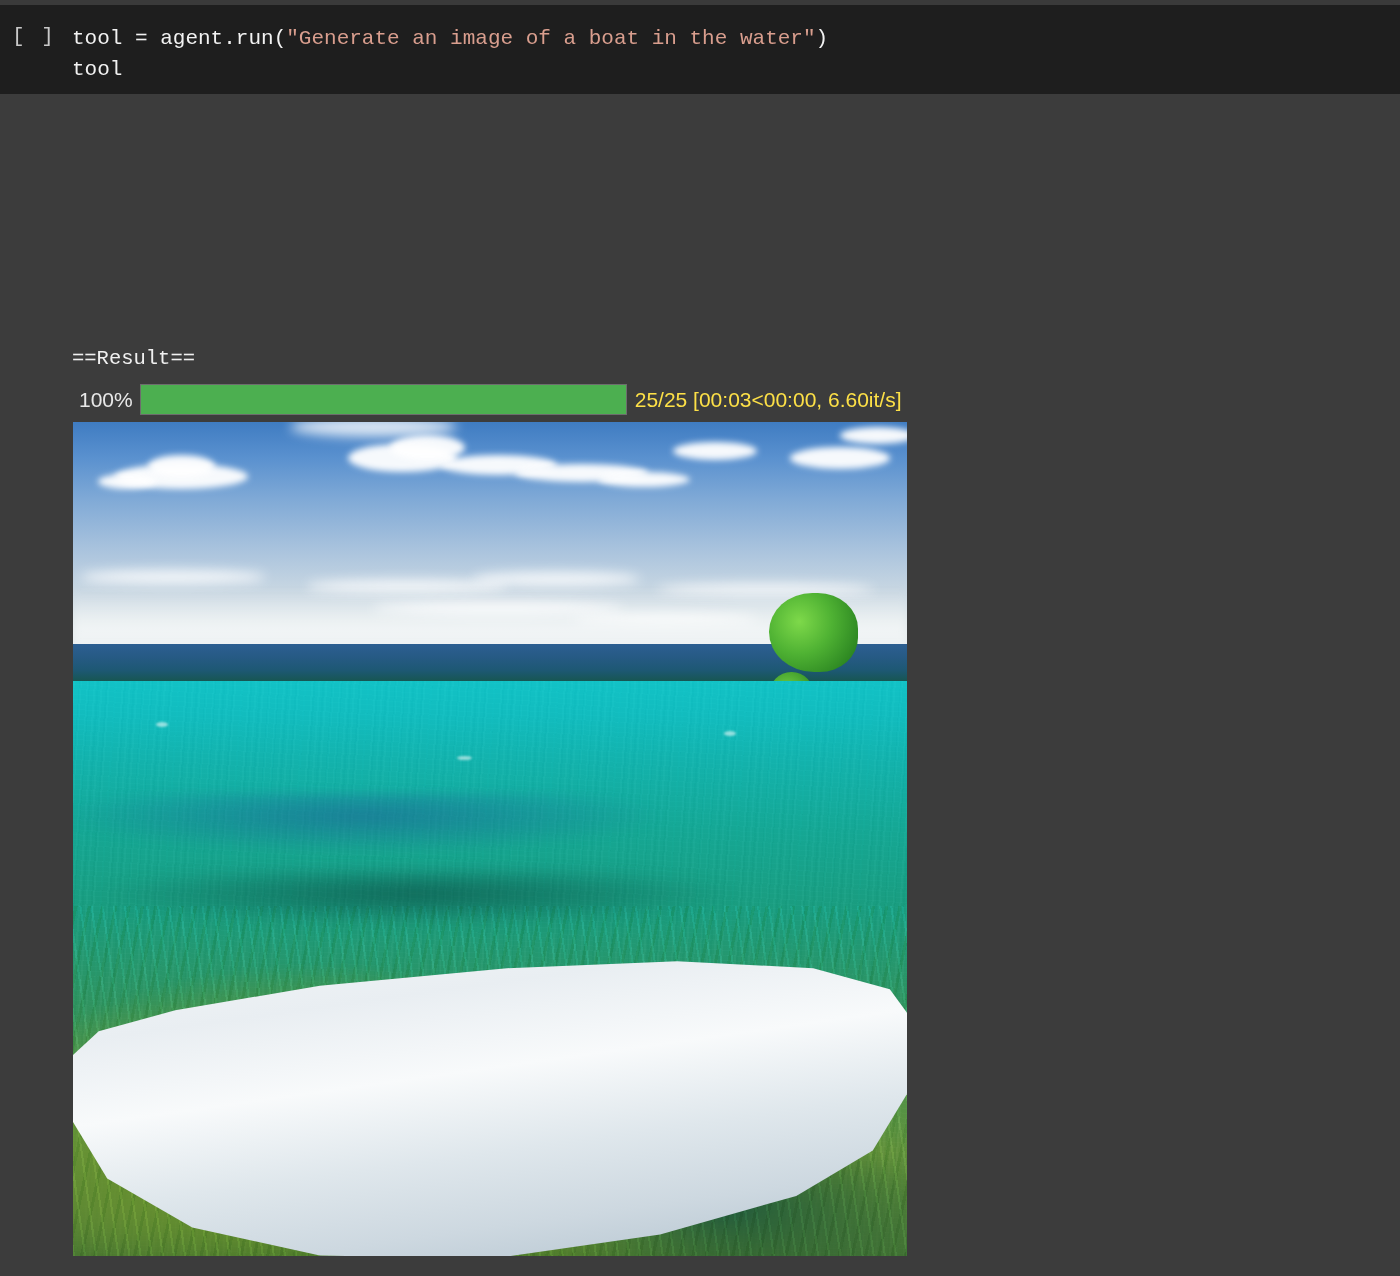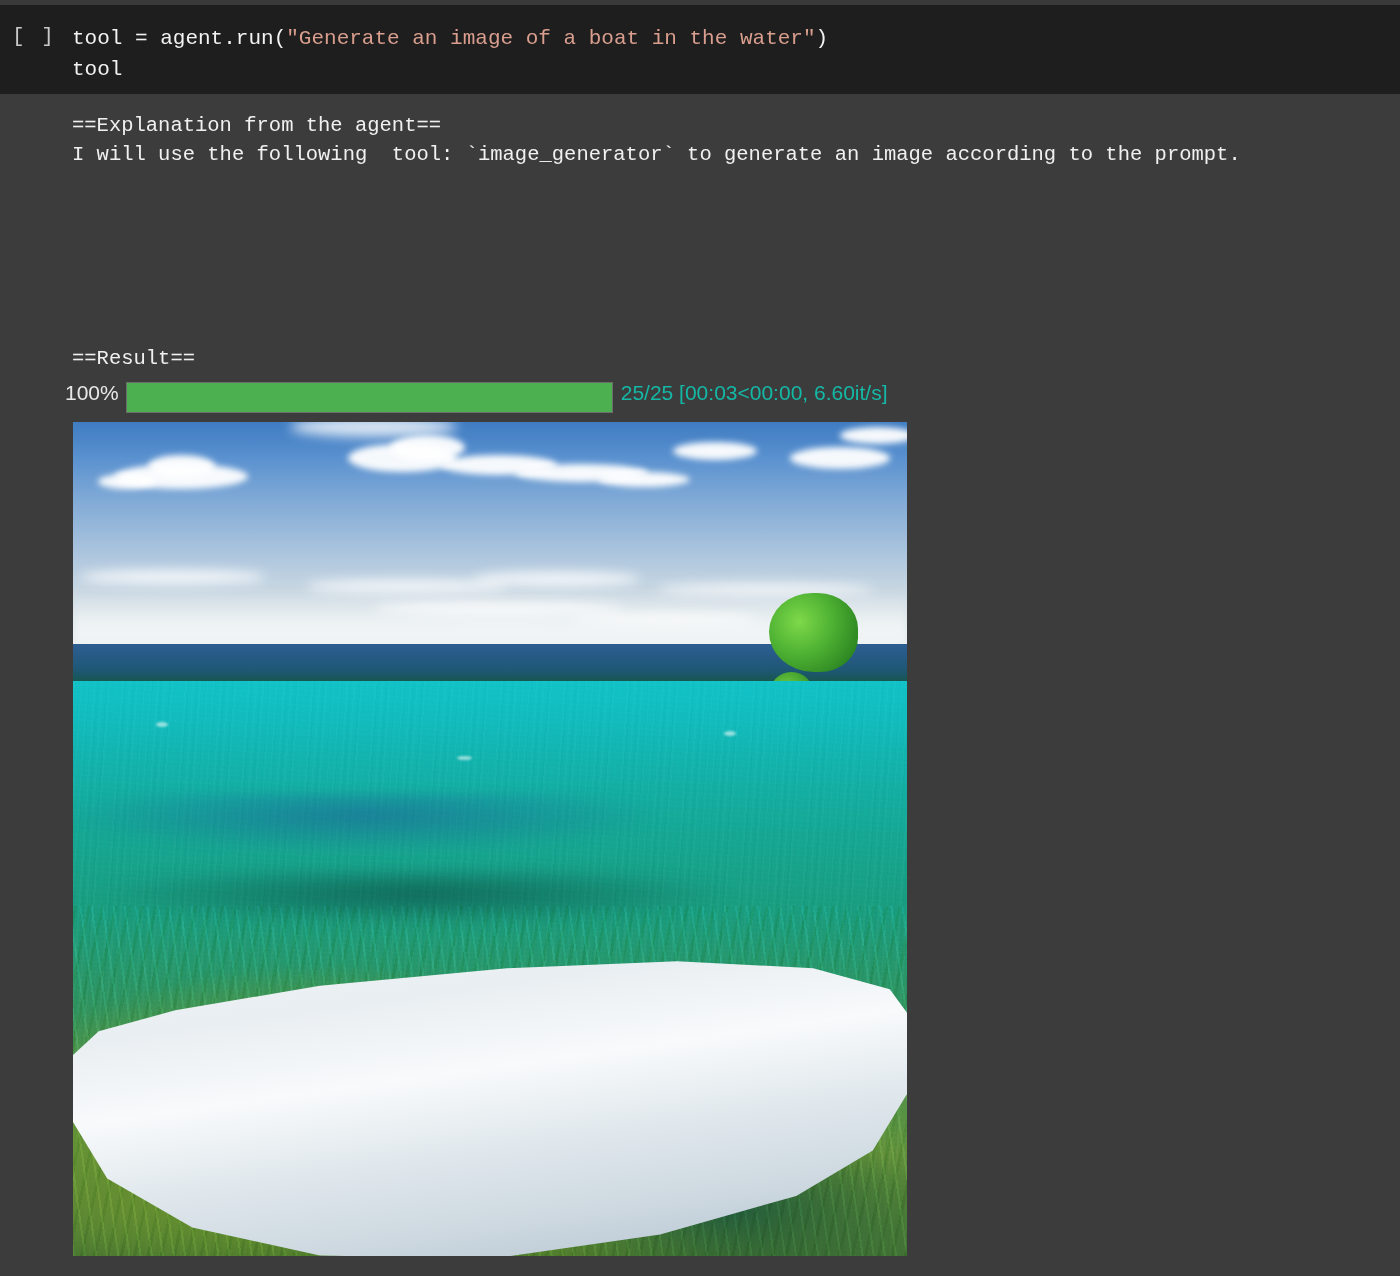--- a/index.html
+++ b/index.html
@@ -47,38 +47,38 @@
     font-family:"Liberation Mono","DejaVu Sans Mono",monospace;
     font-size:20.5px; line-height:29px; color:#f0f0f0;
     white-space:pre;
   }
   .blk-explanation { top:17px; }
   .blk-code        { top:133px; }
   .blk-result      { top:250px; }
 
   
   .tqdm {
-    position:absolute; left:65px; top:288px;
-    display:flex; height:34px;
+    position:absolute; left:79px; top:288px;
+    display:flex; align-items:center; height:34px;
   }
   .tqdm-pct {
     font-family:"Liberation Sans", sans-serif;
     font-size:21px; color:#e8e8e8; margin-right:7px;
     line-height:1;
   }
   .tqdm-track {
     width:487px; height:31px;
     background:#5a5a5a;
     border:1px solid #6d6d6d;
     overflow:hidden;
   }
   .tqdm-fill { height:100%; background:#4caf50; }
   .tqdm-meta {
     font-family:"Liberation Sans", sans-serif;
-    font-size:21px; color:#14b8a6; margin-left:8px;
+    font-size:21px; color:#fde047; margin-left:8px;
     line-height:1; white-space:pre;
   }
 
   
   .genimg {
     position:absolute; left:73px; top:328px;
     width:834px; height:834px;
     overflow:hidden;
     background:#0b7f88;
   }
@@ -245,22 +245,20 @@
   <div class="top-sliver"></div>
 
   <div class="code-cell">
     <div class="cell-marker">[ ]</div>
     <div class="code-body"><span>tool = agent.run(</span><span class="tok-str">"Generate an image of a boat in the water"</span><span>)</span>
 <span>tool</span></div>
   </div>
 
   <div class="output">
 
-    <div class="out-text blk-explanation"><span>==Explanation from the agent==</span>
-<span>I will use the following  tool: `image_generator` to generate an image according to the prompt.</span></div>
 
 
     <div class="out-text blk-result">==Result==</div>
 
     <div class="tqdm">
       <span class="tqdm-pct">100%</span>
       <div class="tqdm-track" style="background: rgb(90, 90, 90);">
         <div class="tqdm-fill" style="width: 100%; background: rgb(76, 175, 80);"></div>
       </div>
       <span class="tqdm-meta">25/25 [00:03&lt;00:00, 6.60it/s]</span>

